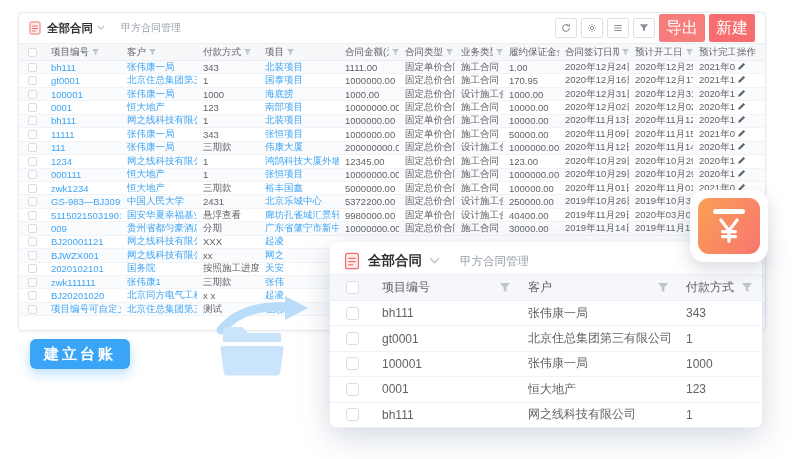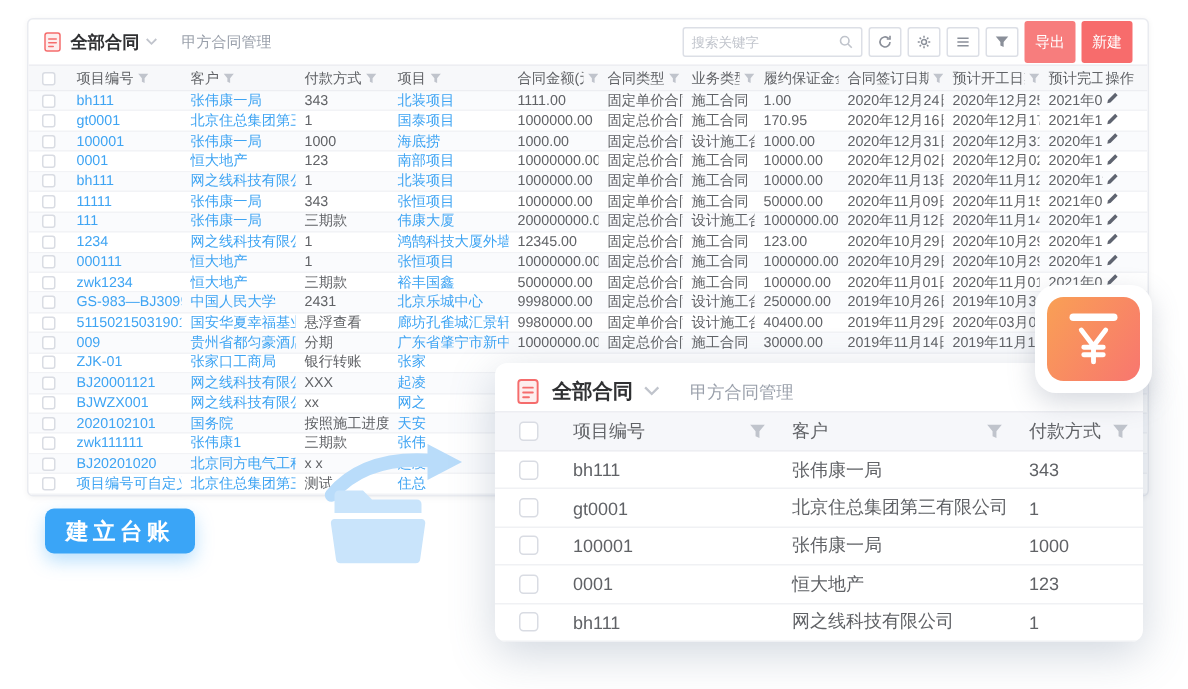--- a/index.html
+++ b/index.html
@@ -16,21 +16,21 @@
   .chev { margin-left:4px; display:inline-flex; }
   .card-sub { font-size:10px; color:#9aa0ab; margin-left:16px; }
   .head-right { margin-left:auto; display:flex; align-items:center; gap:4px; }
   .searchbox { width:120px; height:20px; border:1px solid #dcdfe6; border-radius:2px;
     display:flex; align-items:center; padding:0 5px; }
   .searchbox input { border:none; outline:none; width:100%; font-size:9px; color:#606266;
     font-family:inherit; }
   .searchbox input::placeholder { color:#c0c4cc; }
   .tool-btn { width:22px; height:20px; border:1px solid #dcdfe6; border-radius:2px;
     background:#fff; display:flex; align-items:center; justify-content:center; cursor:pointer; }
-  .red-btn { height:28px; padding:0 7px; border-radius:2px; color:#fff; font-size:10px;
+  .red-btn { height:28px; padding:0 7px; border-radius:2px; color:#fff; font-size:16px;
     display:flex; align-items:center; cursor:pointer;font-family:Liberation Serif, serif; }
 
   
   .thead { height:18px; display:flex; align-items:center; background:#f7f8fa;
     border-top:1px solid #edeef2; border-bottom:1px solid #edeef2; }
   .hcell { font-size:9.5px; color:#606266; display:flex; align-items:center;
     padding-left:6px; overflow:hidden; white-space:nowrap; flex:none; height:100%; }
   .hcell .lbl { overflow:hidden; white-space:nowrap; }
   .hcell svg { margin-left:3px; flex:none; }
   .mrow { height:13.45px; display:flex; align-items:center; border-bottom:1px solid #f2f3f6; }
@@ -95,29 +95,20 @@
     </span>
     <span class="card-title">全部合同</span>
     <span class="chev">
       <svg width="8" height="6" viewBox="0 0 10 7">
           <path d="M1 1l4 4 4-4" fill="none" stroke="#c0c4cc" stroke-width="1.5"></path>
         </svg>
     </span>
     <span class="card-sub">甲方合同管理</span>
 
     <div class="head-right">
-      <div class="searchbox">
-        <input placeholder="搜索关键字" style="">
-        <span style="display:inline-flex">
-          <svg width="10" height="10" viewBox="0 0 12 12">
-              <circle cx="5" cy="5" r="3.4" fill="none" stroke="#c0c4cc" stroke-width="1.3"></circle>
-              <path d="M7.6 7.6L10.6 10.6" stroke="#c0c4cc" stroke-width="1.3"></path>
-            </svg>
-        </span>
-      </div>
       <div class="tool-btn">
         <span style="display:inline-flex">
           <svg width="10" height="10" viewBox="0 0 12 12">
               <path d="M10 6a4 4 0 1 1-1.2-2.9" fill="none" stroke="#8a8f99" stroke-width="1.3"></path>
               <path d="M10 1v2.6H7.4" fill="none" stroke="#8a8f99" stroke-width="1.3"></path>
             </svg>
         </span>
       </div>
       <div class="tool-btn">
         <span style="display:inline-flex">
@@ -406,21 +397,21 @@
           </svg></div>
       </div>
       <div class="mrow">
         <div class="cbcell">
           <span class="cb"></span>
         </div>
         <div class="cell c0 link">GS-983—BJ30998</div>
         <div class="cell c1 link">中国人民大学</div>
         <div class="cell c2">2431</div>
         <div class="cell c3 link">北京乐城中心</div>
-        <div class="cell c4 num">9998000.00</div>
+        <div class="cell c4 num">5372200.00</div>
         <div class="cell c5">固定总价合同</div>
         <div class="cell c6">设计施工合同</div>
         <div class="cell c7 num">250000.00</div>
         <div class="cell c8">2019年10月26日</div>
         <div class="cell c9">2019年10月31日</div>
         <div class="cell c10">202</div>
         <div class="cell c11"><svg width="9" height="9" viewBox="0 0 12 12">
             <path d="M8.6 1.2l2.2 2.2-6.4 6.4-2.8.6.6-2.8z" fill="#5f6470"></path>
           </svg></div>
       </div>
@@ -454,37 +445,20 @@
         <div class="cell c4 num">10000000.00</div>
         <div class="cell c5">固定总价合同</div>
         <div class="cell c6">施工合同</div>
         <div class="cell c7 num">30000.00</div>
         <div class="cell c8">2019年11月14日</div>
         <div class="cell c9">2019年11月16日</div>
         <div class="cell c10">202</div>
         <div class="cell c11"><svg width="9" height="9" viewBox="0 0 12 12">
             <path d="M8.6 1.2l2.2 2.2-6.4 6.4-2.8.6.6-2.8z" fill="#5f6470"></path>
           </svg></div>
-      </div>
-      <div class="mrow">
-        <div class="cbcell">
-          <span class="cb"></span>
-        </div>
-        <div class="cell c0 link">ZJK-01</div>
-        <div class="cell c1 link">张家口工商局</div>
-        <div class="cell c2">银行转账</div>
-        <div class="cell c3 link">张家</div>
-        <div class="cell c4 num"></div>
-        <div class="cell c5"></div>
-        <div class="cell c6"></div>
-        <div class="cell c7 num"></div>
-        <div class="cell c8"></div>
-        <div class="cell c9"></div>
-        <div class="cell c10"></div>
-        <div class="cell c11"></div>
       </div>
       <div class="mrow">
         <div class="cbcell">
           <span class="cb"></span>
         </div>
         <div class="cell c0 link">BJ20001121</div>
         <div class="cell c1 link">网之线科技有限公司</div>
         <div class="cell c2">XXX</div>
         <div class="cell c3 link">起凌</div>
         <div class="cell c4 num"></div>

